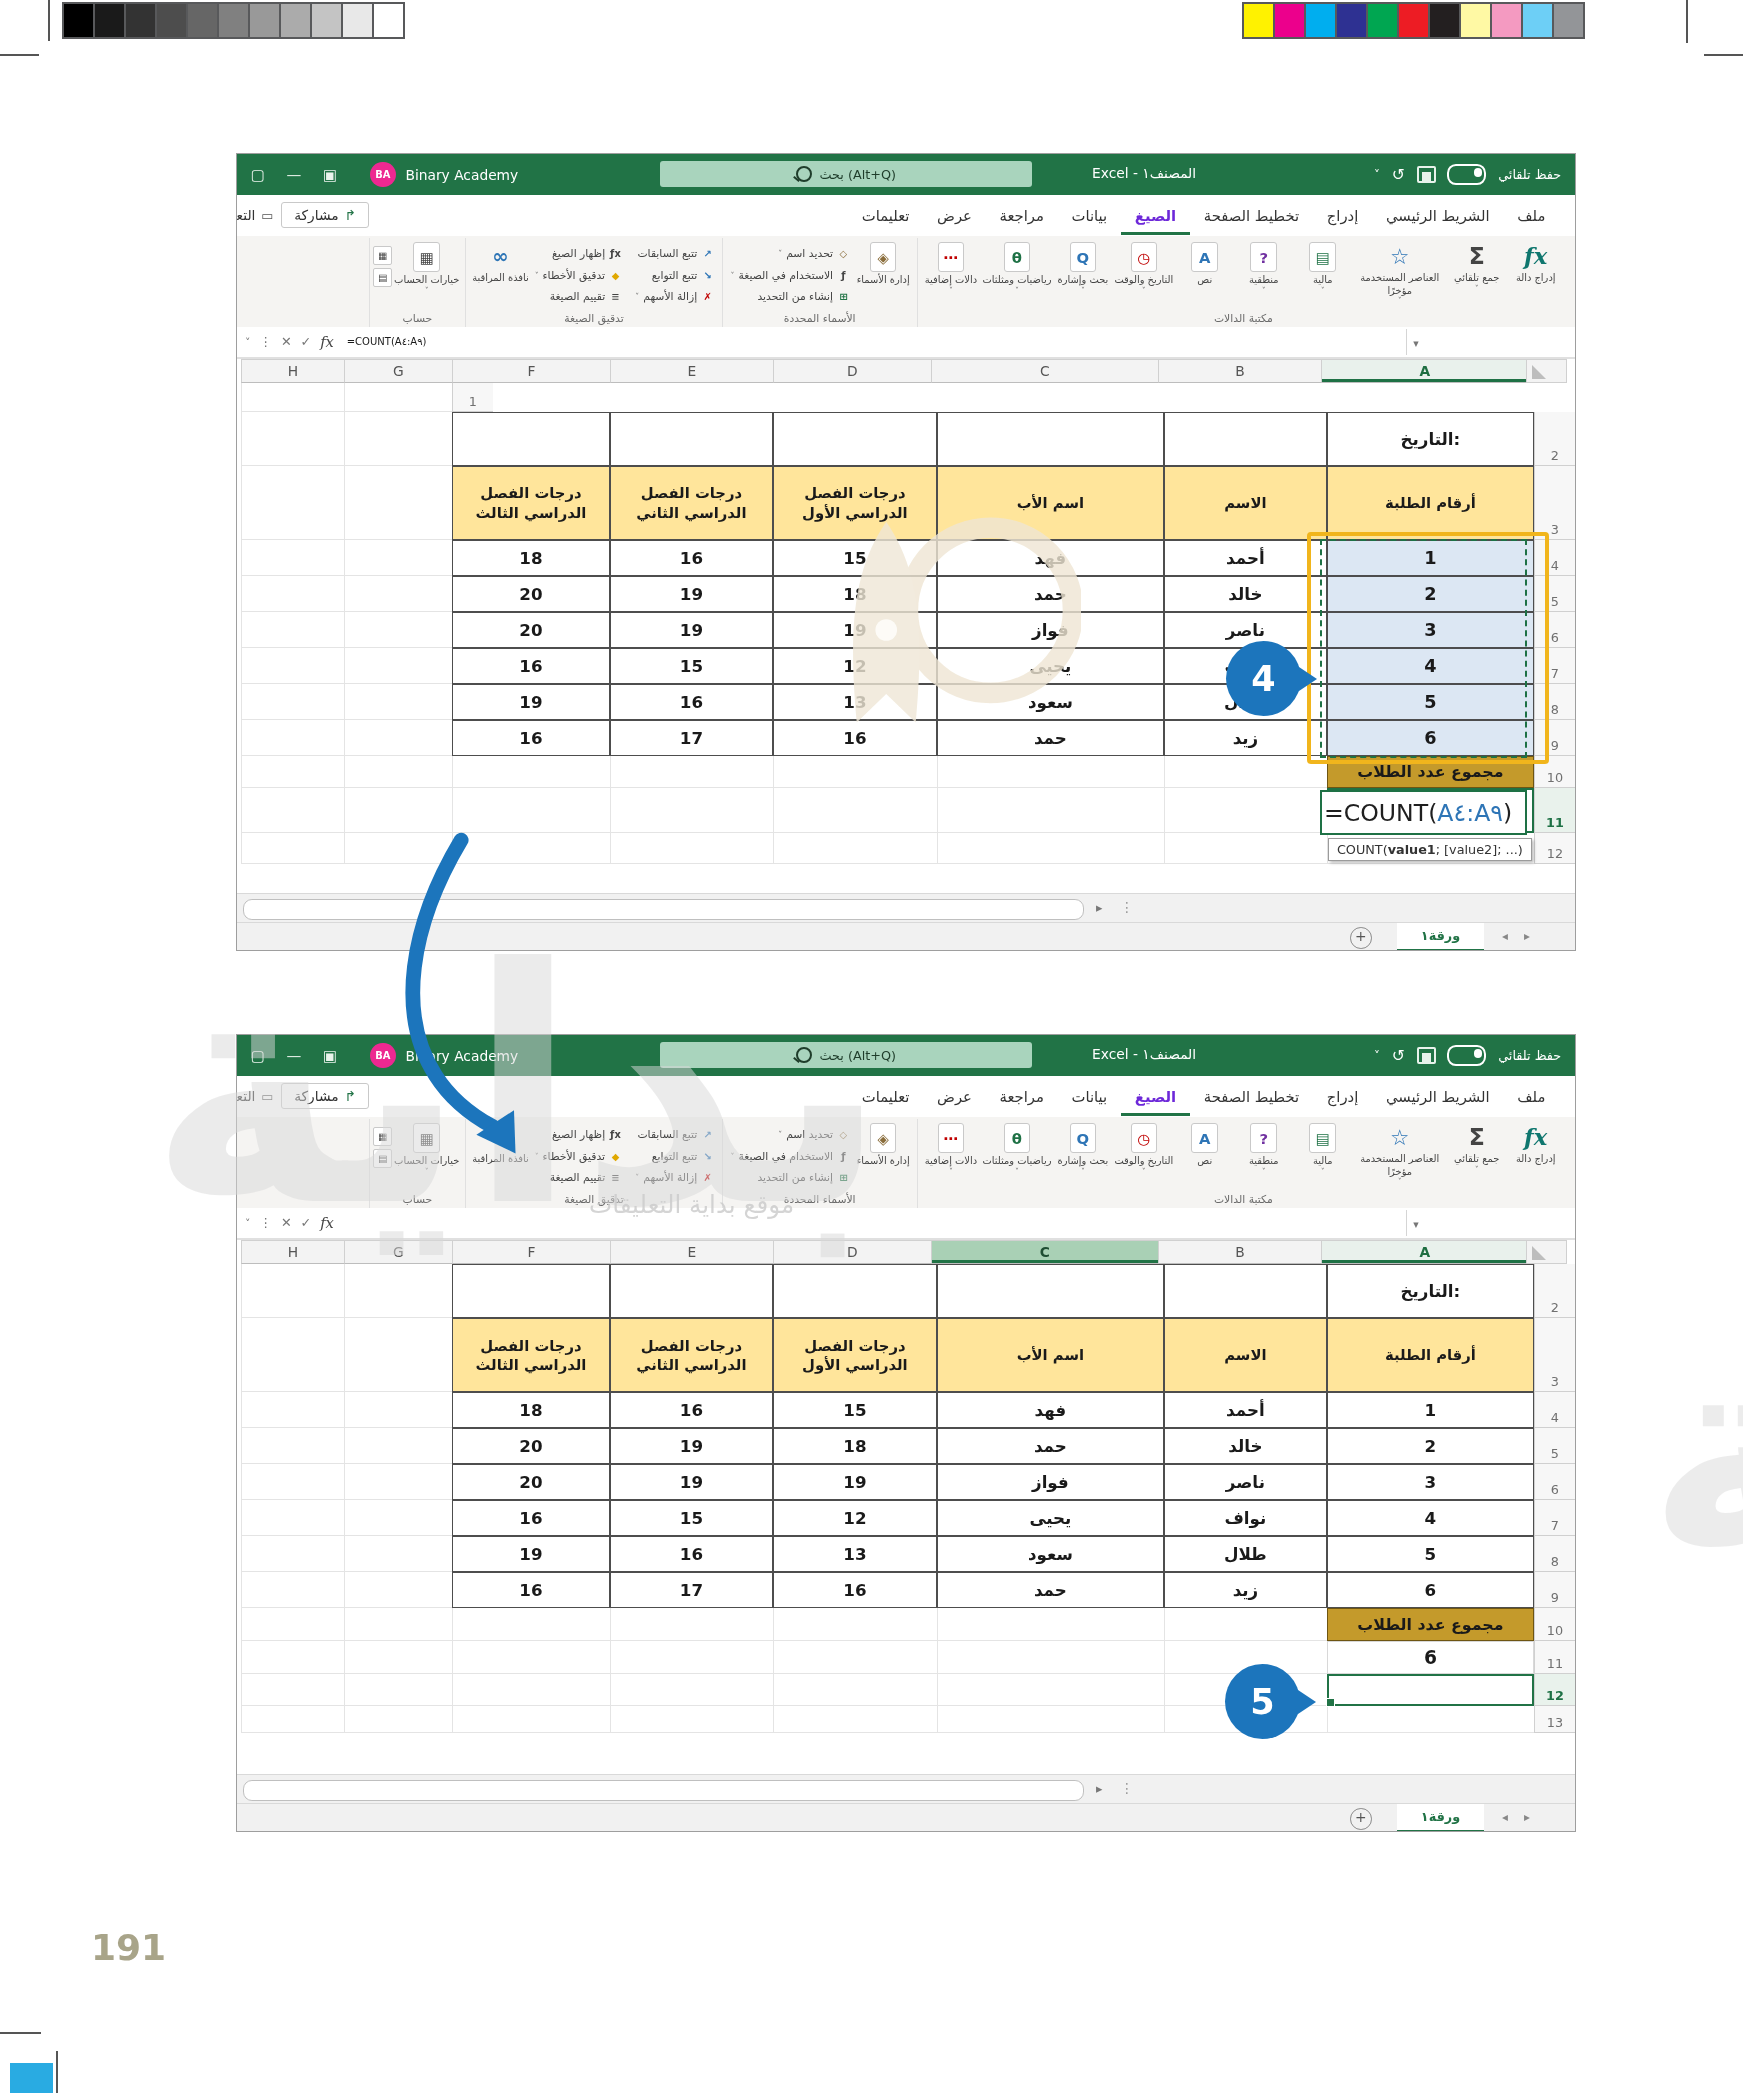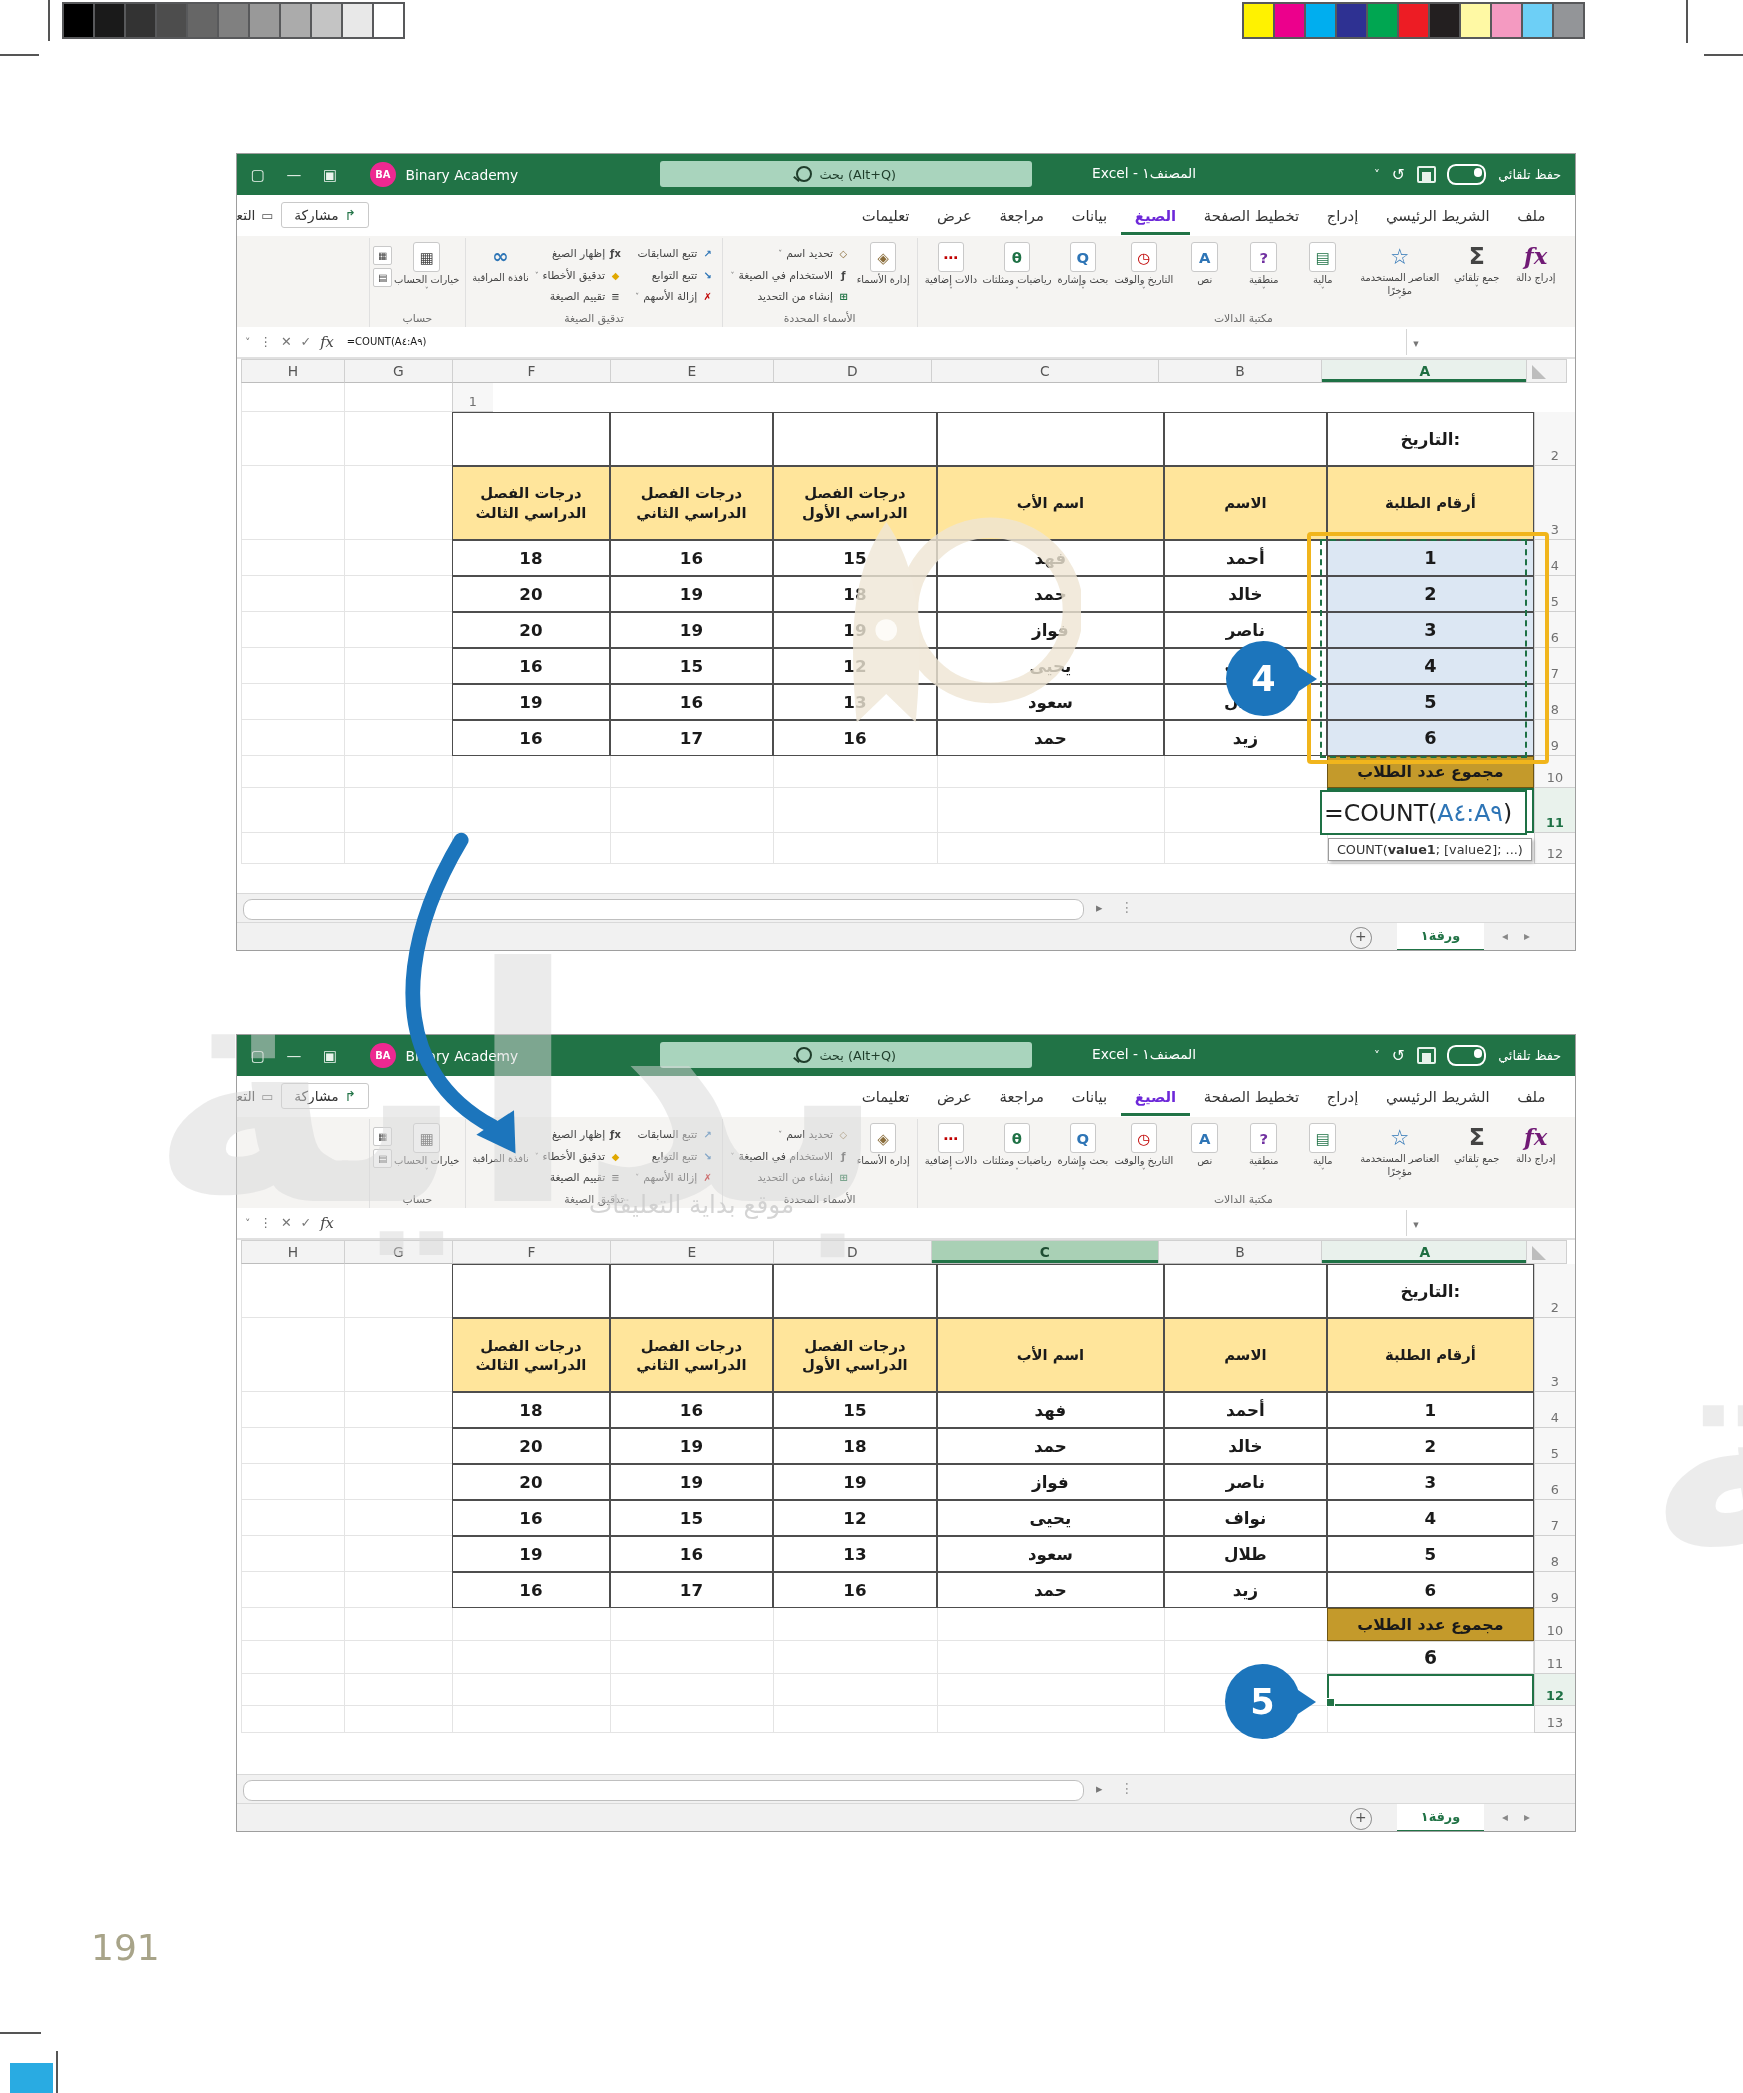--- a/index.html
+++ b/index.html
@@ -62,21 +62,21 @@
           border-bottom:1px solid #D1D1D1;display:flex;direction:rtl;padding:2px 5.9px 0;box-sizing:border-box}
   .rgroup{display:flex;flex-direction:column;border-left:1px solid #E0E0E0;padding:0 3.9px}
   .gbody{display:flex;direction:rtl;flex:1;align-items:flex-start}
   .glabel{text-align:center;font-size:10.8px;color:#6B6B6B;padding:1px 0 2px;margin-top:auto}
   .rfl{display:flex;flex-direction:column;align-items:center;padding:3.9px 2px 1px;min-width:55px;max-width:91px;cursor:pointer}
   .rfl .ico{width:24.6px;height:28.6px;background:#fff;border:1px solid #C9C9C9;border-radius:3px;
             display:flex;align-items:center;justify-content:center;font-size:14.8px;font-weight:bold}
   .rfl-lbl{font-size:9.9px;color:#444;text-align:center;line-height:1.25;margin-top:2px}
   .rfl-caret{font-size:7.9px;color:#666;line-height:1}
   [data-caret="false"] .rfl-caret,[data-caret="false"] .rsm-caret{visibility:hidden}
-  .ico[data-icon="fx"]{background:transparent;border:none;font-size:22.7px;font-style:italic;font-family:"DejaVu Serif",serif;color:#701a75}
+  .ico[data-icon="fx"]{background:transparent;border:none;font-size:22.7px;font-style:italic;font-family:"DejaVu Serif",serif;color:#0f766e}
   .ico[data-icon="sigma"]{background:transparent;border:none;font-size:23.6px;color:#444}
   .ico[data-icon="star"]{background:transparent;border:none;font-size:21.7px;color:#2E75B6}
   .ico[data-icon="financial"]{color:#1E7145}.ico[data-icon="logical"]{color:#7030A0}
   .ico[data-icon="text"]{color:#2E75B6}.ico[data-icon="clock"]{color:#C00000}
   .ico[data-icon="lookup"]{color:#2E75B6}.ico[data-icon="math"]{color:#1E7145}
   .ico[data-icon="more"]{color:#C00000}.ico[data-icon="tag"]{color:#8A6D3B}
   .ico[data-icon="watch"]{background:transparent;border:none;color:#2E75B6;font-size:19.7px}
   .ico[data-icon="calc"]{color:#444}
   .audcol,.dnlist{display:flex;flex-direction:column;gap:3.9px;padding:6.9px 3.9px 0}
   .rsm{display:flex;align-items:center;gap:3.9px;font-size:10.8px;color:#444;height:17.7px;white-space:nowrap;cursor:pointer}
@@ -166,21 +166,21 @@
   .sheettabs{position:absolute;left:0;right:0;top:768px;height:28.6px;background:#F1F1F1;border-top:1px solid #D9D9D9}
   .plus{position:absolute;left:1113px;top:3.9px;width:19.7px;height:19.7px;border:1px solid #8A8A8A;
         border-radius:50%;color:#555;text-align:center;line-height:17.7px;font-size:13.8px;cursor:pointer}
   .plus::before{content:"+"}
   .stab{position:absolute;left:1160px;top:0;width:87px;height:25.6px;background:#fff;border-bottom:3px solid #217346;
         display:flex;align-items:center;justify-content:center;color:#217346;font-weight:bold;font-size:12.8px;cursor:pointer}
   .tnav{position:absolute;top:5.9px;color:#888;font-size:11.8px;cursor:pointer}
   .tnav.l{left:1265px}.tnav.l::before{content:"◂"}
   .tnav.r{left:1287px}.tnav.r::before{content:"▸"}
   
-  .pagenum{position:absolute;left:91px;top:1927px;font-size:36px;font-weight:normal;color:#A8A489}
+  .pagenum{position:absolute;left:91px;top:1927px;font-size:36px;font-weight:bold;color:#A8A489}
 </style>
 </head>
 <body>
 
 <div class="page">
 
   <div class="regline" style="left:48px;top:0;width:2px;height:41px"></div>
   <div class="strip" style="left:64px;top:2px">
       <div class="sq" style="background: rgb(0, 0, 0);"></div>
       <div class="sq" style="background: rgb(26, 26, 26);"></div>

